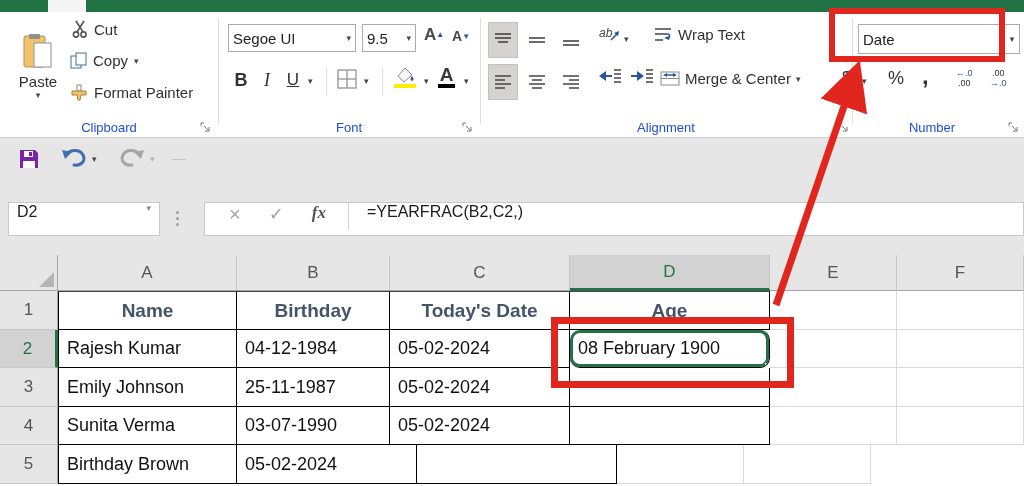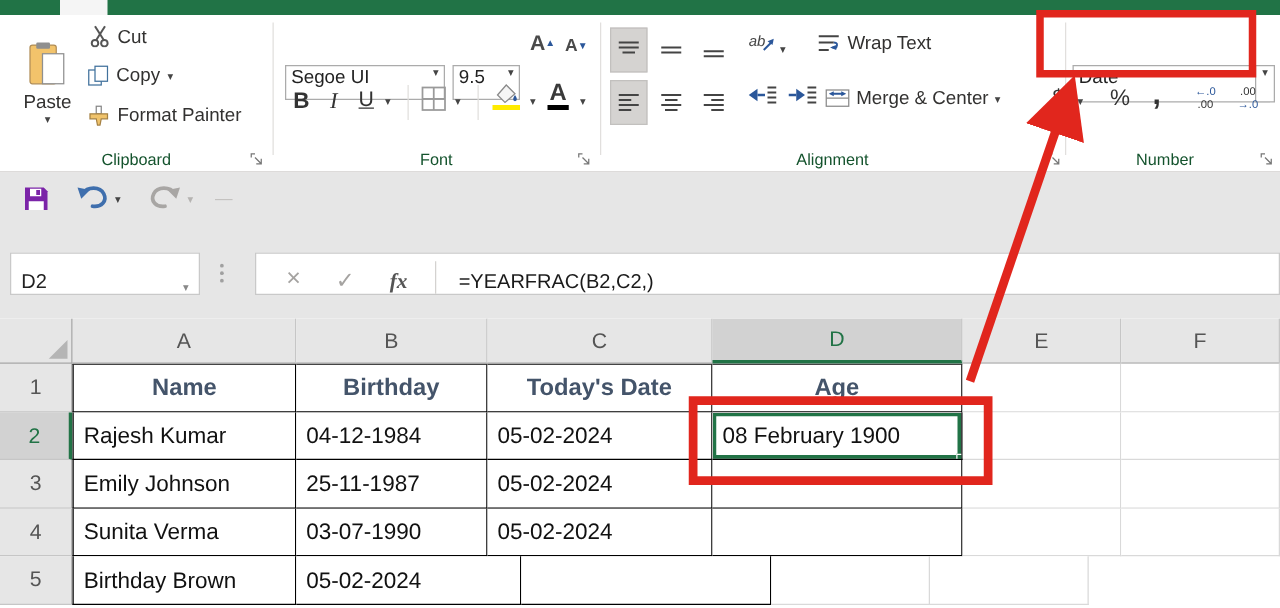--- a/index.html
+++ b/index.html
@@ -7,39 +7,39 @@
   #app { position:relative; width:1024px; height:486px; overflow:hidden; background:#fff; }
   .abs { position:absolute; }
 
   
   .titlebar { left:0; top:0; width:1024px; height:12px; background:#217346; }
   .tab-notch { left:48px; top:0; width:38px; height:12px; background:#f5f5f5; }
 
   
   .ribbon { left:0; top:12px; width:1024px; height:126px; background:#ffffff; border-bottom:1px solid #d2d0ce; }
   .vsep { position:absolute; top:6px; width:1px; height:106px; background:#e1dfdd; }
-  .group-label { position:absolute; top:108px; font-size:13px; color:#14532d; text-align:center; }
+  .group-label { position:absolute; top:108px; font-size:13px; color:#1d4ed8; text-align:center; }
   .launcher { position:absolute; top:110px; width:11px; height:11px; }
   .rlabel { font-size:15px; color:#323130; white-space:nowrap; }
   .dd { font-size:9px; color:#444; }
-  .combo { position:absolute; background:#fff; border:1px solid #ababab; display:flex; font-size:15px; color:#222; padding:0 4px;margin-top:28px; }
+  .combo { position:absolute; background:#fff; border:1px solid #ababab; display:flex; align-items:center; font-size:15px; color:#222; padding:0 4px; }
   .combo .dd { margin-left:auto; }
   .pressed { background:#d5d3d1; border:1px solid #c2c0be; }
   .ribbon-btn { position:absolute; display:flex; align-items:center; justify-content:center; }
   .bold-b { font-size:18px; font-weight:bold; color:#333; }
   .ital-i { font-size:18px; font-style:italic; font-family:"Liberation Serif",serif; color:#333; }
   .und-u { font-size:17px; text-decoration:underline; color:#333; }
   .big-a { font-size:17px; font-weight:bold; color:#4a4a4a; line-height:1; }
   .color-bar { display:block; height:4px; width:17px; }
   .two-line { font-size:9px; line-height:10px; color:#333; text-align:center; white-space:pre; }
   .blue { color:#2b579a; }
 
   
   .band { left:0; top:138px; width:1024px; height:117px; background:#e6e6e6; }
-  .whitebox { position:absolute; background:#fff; border:1px solid #c9c9c9; display:flex; align-items:flex-end; }
+  .whitebox { position:absolute; background:#fff; border:1px solid #c9c9c9; display:flex; align-items:flex-start; }
   .dotsep { position:absolute; display:flex; flex-direction:column; gap:3px; }
   .dotsep i { width:3px; height:3px; border-radius:50%; background:#a0a0a0; }
   .fxtext { font-style:italic; font-family:"Liberation Serif",serif; font-weight:bold; color:#555; font-size:17px; }
 
   
   .grid { left:0; top:255px; width:1024px; height:231px; background:#fff; }
   .hdr-row { display:flex; height:36px; }
   .col-hdr { background:#e6e6e6; border-right:1px solid #c6c6c6; border-bottom:1px solid #a6a6a6;
              display:flex; align-items:center; justify-content:center; font-size:17px; color:#555; }
   .col-hdr.sel { background:#d2d2d2; color:#217346; border-bottom:3px solid #217346; }
@@ -47,21 +47,21 @@
   .corner i { position:absolute; right:3px; bottom:3px; width:0; height:0; border-left:15px solid transparent; border-bottom:15px solid #b5b5b5; }
   .g-row { display:flex; }
   .row-hdr { width:58px; background:#e6e6e6; border-right:1px solid #a6a6a6; border-bottom:1px solid #c6c6c6;
              display:flex; align-items:center; justify-content:center; font-size:17px; color:#555; }
   .row-hdr.sel { background:#d2d2d2; color:#217346; border-right:3px solid #217346; }
   .cell { display:flex; align-items:center; padding-left:8px; font-size:18px; color:#111; background:#fff; overflow:hidden; white-space:nowrap; }
   .tbl { border-right:1px solid #000; border-bottom:1px solid #000; }
   .first { border-left:1px solid #000; }
   .plain { border-right:1px solid #d9d9d9; border-bottom:1px solid #d9d9d9; }
   .thead { justify-content:center; padding-left:0; font-weight:bold; font-size:19px; color:#44546a; border-top:1px solid #444; }
-  .selcell { position:relative; box-shadow:inset 0 0 0 3px #217346; z-index:2; }
+  .selcell { position:relative; box-shadow:inset 0 0 0 3px #217346; z-index:2;border-radius:10px; }
   .fill-handle { position:absolute; right:-4px; bottom:-4px; width:8px; height:8px; background:#217346; border:1px solid #fff; z-index:3; }
 
   
   .w-a{width:179px}.w-b{width:153px}.w-c{width:180px}.w-d{width:200px}.w-e{width:127px}.w-f{width:127px}
   .h-39{height:39px}.h-38{height:38px}
 
   
   .red-rect { position:absolute; border:6px solid #e1261d; z-index:10; }
   .arrow-svg { position:absolute; left:0; top:0; width:1024px; height:486px; z-index:9; pointer-events:none; }
 

